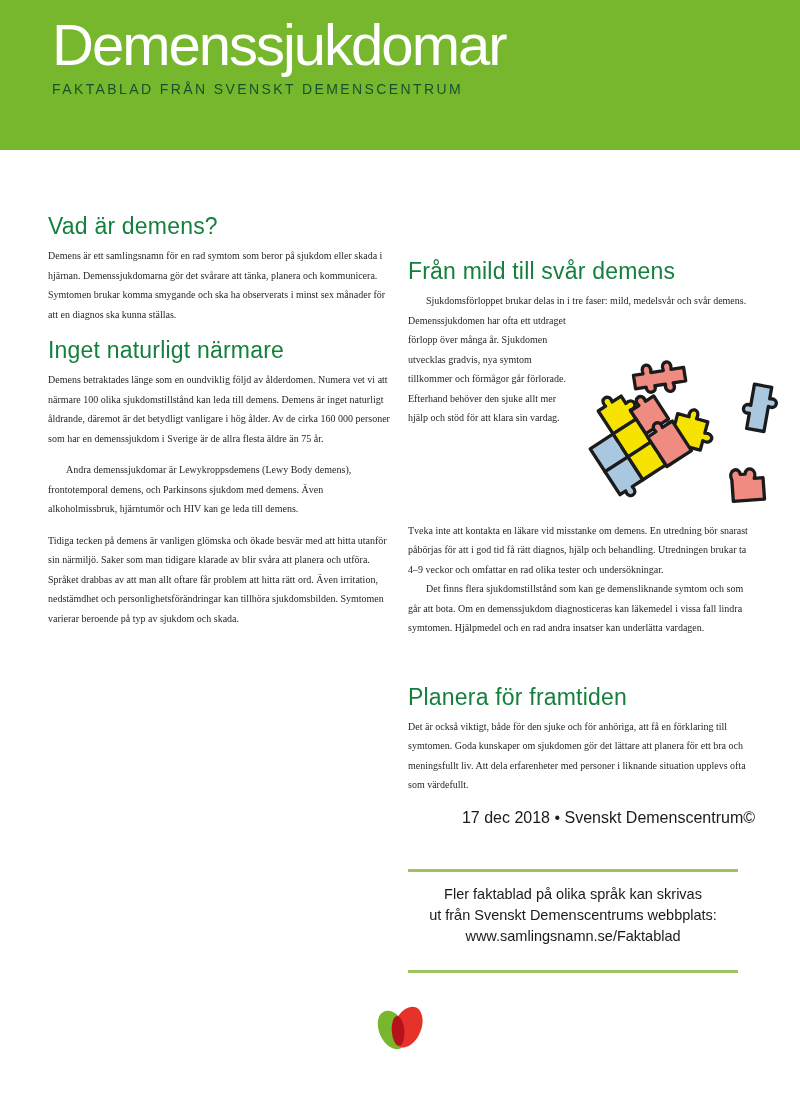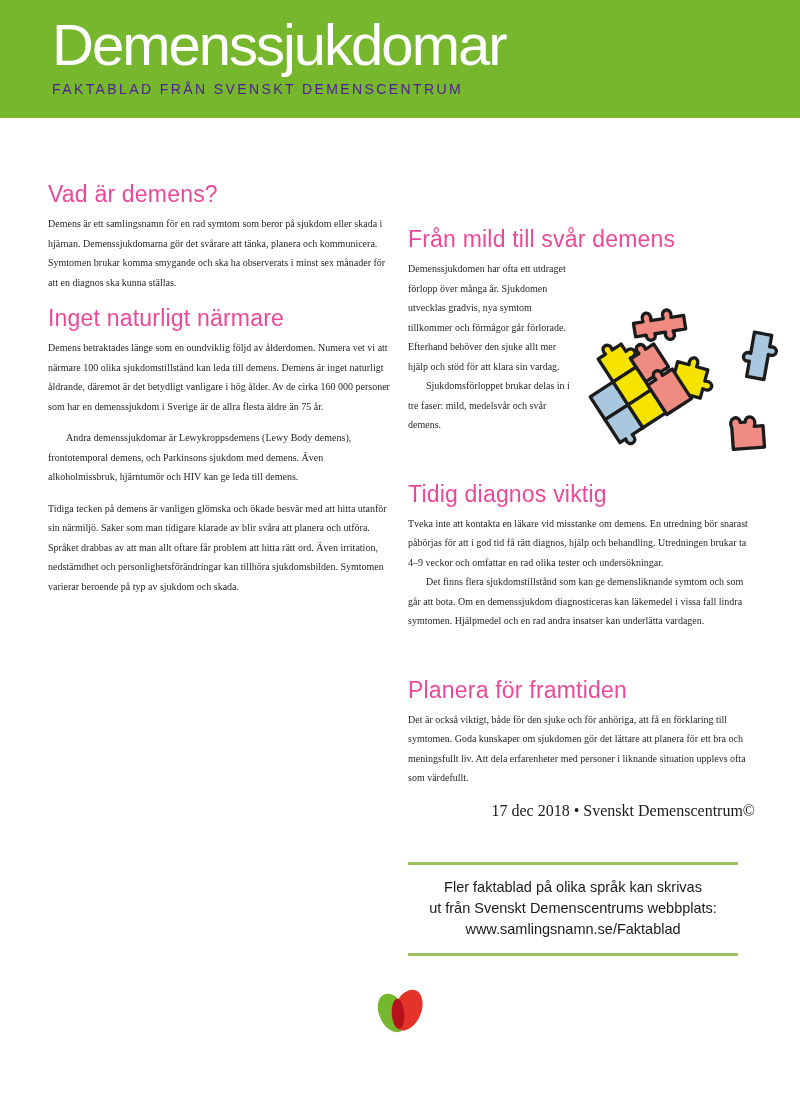--- a/index.html
+++ b/index.html
@@ -8,36 +8,36 @@
     background: #ffffff;
     font-family: "Liberation Serif", serif;
     color: #231f20;
     overflow: hidden;
   }
   .page { width: 800px; height: 1107px; overflow: hidden; position: relative; }
 
   
   .header-band {
     background: #76b72d;
-    height: 118px;
+    height: 150px;
     box-sizing: border-box;
     padding: 16px 16px 0 52px;
   }
   .page-title {
     font-family: "Liberation Sans", sans-serif;
     font-weight: 400;
     color: #ffffff;
     font-size: 58px;
     line-height: 1.0;
     letter-spacing: -2px;
     margin: 0;
   }
   .page-subtitle {
     font-family: "Liberation Sans", sans-serif;
-    color: #4c1d95;
+    color: #14532d;
     font-size: 14px;
     letter-spacing: 2.4px;
     margin-top: 7px;
     font-weight: 400;
   }
 
   
   .content {
     display: grid;
     grid-template-columns: 342px 347px;
@@ -45,55 +45,55 @@
     padding: 62px 0 0 48px;
     box-sizing: border-box;
   }
   section { margin-bottom: 12px; }
   .col-right section { clear: both; margin-top: 45px; }
   .section-heading {
     font-family: "Liberation Sans", sans-serif;
     font-weight: 400;
     font-size: 23px;
     line-height: 28px;
-    color: #ec4899;
+    color: #15803d;
     margin: 0 0 6px 0;
     letter-spacing: 0.2px;
   }
   .body-par {
     font-size: 10px;
     line-height: 19.5px;
     margin: 0;
   }
   .body-par.indent { text-indent: 18px; }
 
   
   .puzzle-float {
     float: right;
     width: 212px;
     height: 164px;
     margin: 42px -42px 4px 10px;
   }
   .puzzle-float svg { width: 100%; height: 100%; display: block; }
 
   .dateline {
-    font-family: Liberation Serif, serif;
+    font-family: Liberation Sans, sans-serif;
     font-size: 16px;
     color: #1a1a1a;
     text-align: right;
     margin: 14px 0 0 0;
     clear: both;
   }
 
   .info-box {
     margin-top: 42px;
     width: 330px;
     border-top: 3px solid #9cc360;
     border-bottom: 3px solid #9cc360;
-    padding: 12px 0 13px 0;
+    padding: 12px 0 23px 0;
     text-align: center;
     font-family: "Liberation Sans", sans-serif;
     font-size: 14.5px;
     line-height: 21px;
     color: #1a1a1a;
   }
   .info-url { cursor: pointer; }
 
   
   .footer {
@@ -131,20 +131,21 @@
       </section>
 
       <section>
         <p class="body-par">Tidiga tecken på demens är vanligen glömska och ökade besvär med att hitta utanför sin närmiljö. Saker som man tidigare klarade av blir svåra att planera och utföra. Språket drabbas av att man allt oftare får problem att hitta rätt ord. Även irritation, nedstämdhet och personlighetsförändringar kan tillhöra sjukdomsbilden. Symtomen varierar beroende på typ av sjukdom och skada.</p>
       </section>
     </div>
 
     <div class="col-right">
       <section>
         <h2 class="section-heading">Från mild till svår demens</h2>
+        <p class="body-par indent">Sjukdomsförloppet brukar delas in i tre faser: mild, medelsvår och svår demens.</p>
         <p class="body-par">
           <span class="puzzle-float">
               <svg viewBox="0 0 214 168" xmlns="http://www.w3.org/2000/svg">
               <g stroke="#1b1b1b" stroke-width="3.4" stroke-linejoin="round" stroke-linecap="round">
 
                 <path fill="#ef8b80" transform="translate(46,10) rotate(-9)" d="M0 13 L10 13 C7 2 21 2 18 13 L31 13 C28 2 42 2 39 13 L52 13 L52 27 L39 27 C43 38 28 38 31 27 L20 27 C22 35 10 35 11 27 L0 27 Z"></path>
 
                 <path fill="#f6e400" transform="translate(94,52) rotate(15)" d="M2 10 L14 10 C11 -1 25 -1 22 10 L34 10 L34 22 C45 19 45 33 34 30 L34 40 L22 40 C25 50 11 50 14 40 L2 40 L2 28 C-8 31 -8 17 2 20 Z"></path>
 
                 <path fill="#aac7e0" transform="translate(172,32) rotate(10)" d="M0 0 L18 0 L18 12 C28 9 28 23 18 20 L18 46 L0 46 L0 30 C-9 33 -9 19 0 22 Z"></path>
@@ -157,25 +158,23 @@
                   <path fill="#aac7e0" d="M0 28 L28 28 L28 37 C38 34 38 48 28 45 L28 56 L0 56 Z"></path>
                   <path fill="#f6e400" d="M28 28 L56 28 L56 56 L45 56 C48 66 34 66 37 56 L28 56 Z"></path>
                   <path fill="#aac7e0" d="M0 56 L28 56 L28 84 L15 84 C18 94 4 94 7 84 L0 84 Z"></path>
                   <path fill="#f6e400" d="M28 56 L56 56 L56 65 C66 62 66 76 56 73 L56 84 L28 84 Z"></path>
                   <path fill="#ef8b80" d="M56 50 L66 50 C63 40 77 40 74 50 L86 50 L86 86 L56 86 Z"></path>
                 </g>
               </g>
             </svg>
             </span><span>Demenssjukdomen har ofta ett utdraget förlopp över många år. Sjukdomen utvecklas gradvis, nya symtom tillkommer och förmågor går förlorade. Efterhand behöver den sjuke allt mer hjälp och stöd för att klara sin vardag.</span>
         </p>
-        <p class="body-par indent">Sjukdomsförloppet brukar delas in i tre faser: mild, medelsvår och svår demens.</p>
-      </section>
-
-      <section>
-        <h2 class="section-heading">Tidig diagnos viktig</h2>
+      </section>
+
+      <section>
         <p class="body-par">Tveka inte att kontakta en läkare vid misstanke om demens. En utredning bör snarast påbörjas för att i god tid få rätt diagnos, hjälp och behandling. Utredningen brukar ta 4–9 veckor och omfattar en rad olika tester och undersökningar.</p>
         <p class="body-par indent">Det finns flera sjukdomstillstånd som kan ge demensliknande symtom och som går att bota. Om en demenssjukdom diagnosticeras kan läkemedel i vissa fall lindra symtomen. Hjälpmedel och en rad andra insatser kan underlätta vardagen.</p>
       </section>
 
       <section>
         <h2 class="section-heading">Planera för framtiden</h2>
         <p class="body-par">Det är också viktigt, både för den sjuke och för anhöriga, att få en förklaring till symtomen. Goda kunskaper om sjukdomen gör det lättare att planera för ett bra och meningsfullt liv. Att dela erfarenheter med personer i liknande situation upplevs ofta som värdefullt.</p>
       </section>
 
       <p class="dateline">17 dec 2018 • Svenskt Demenscentrum©</p>

